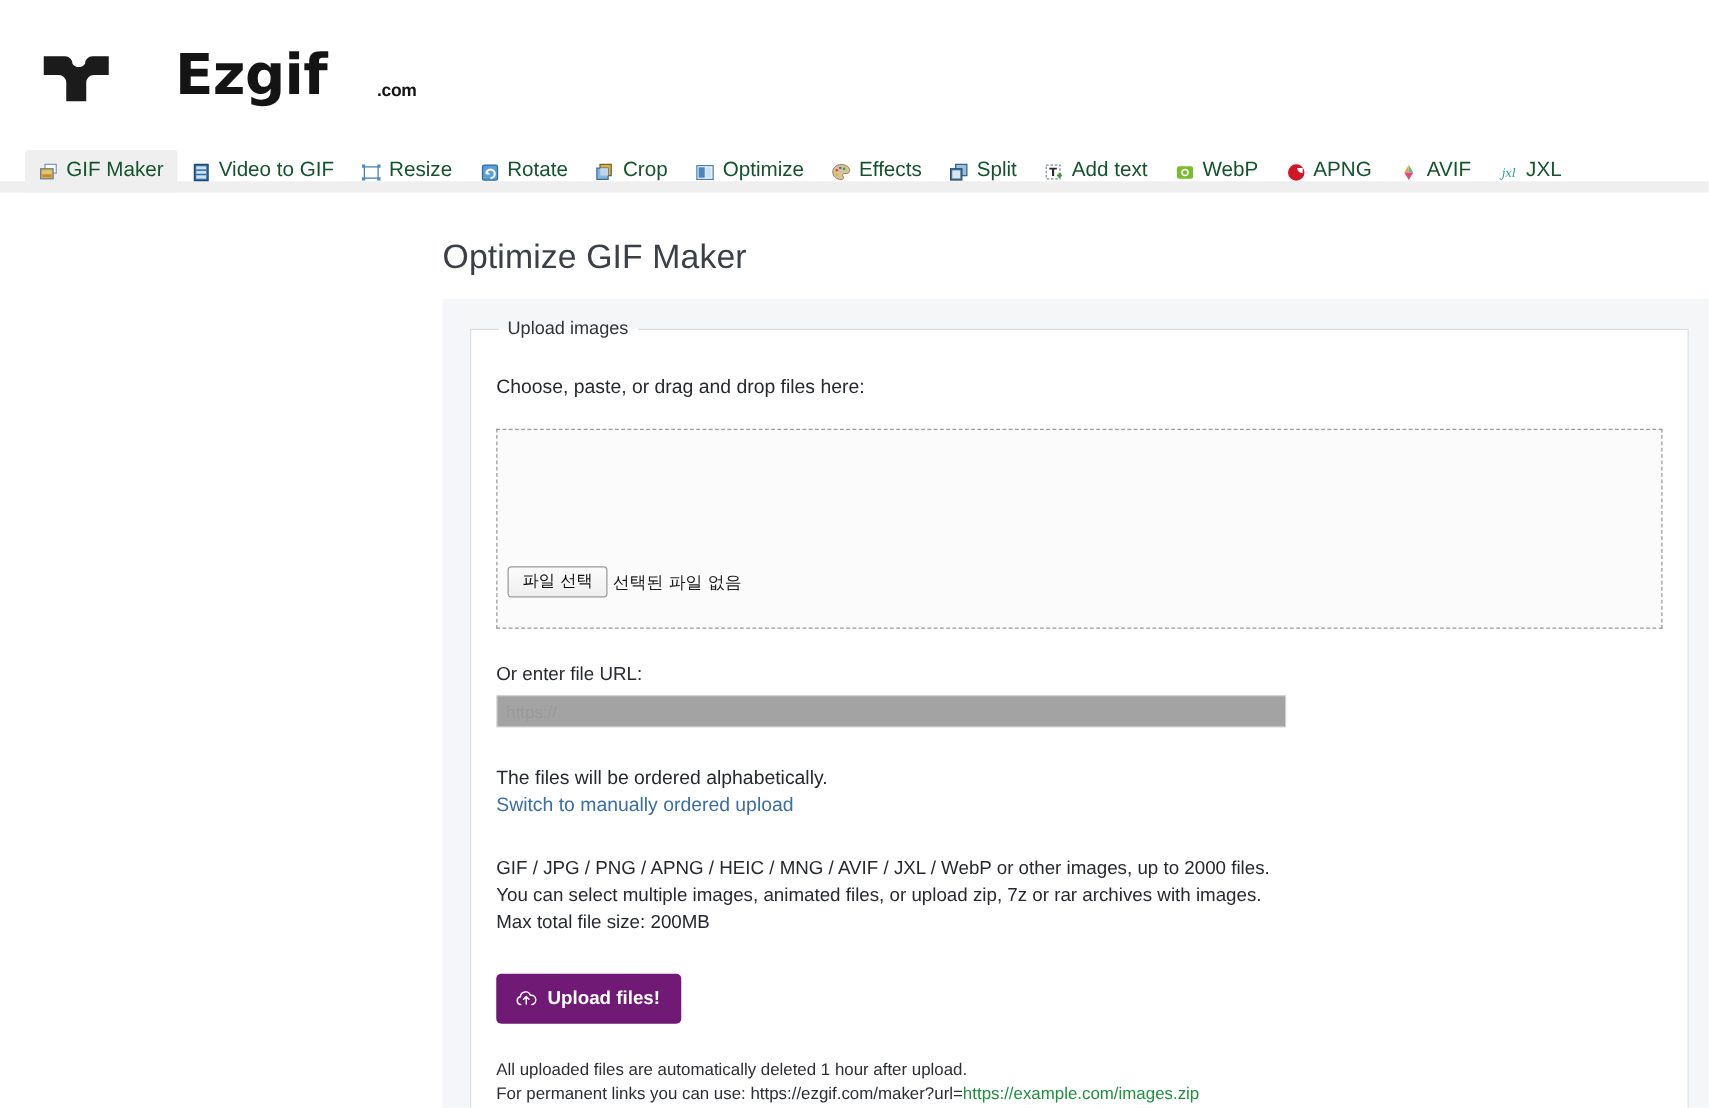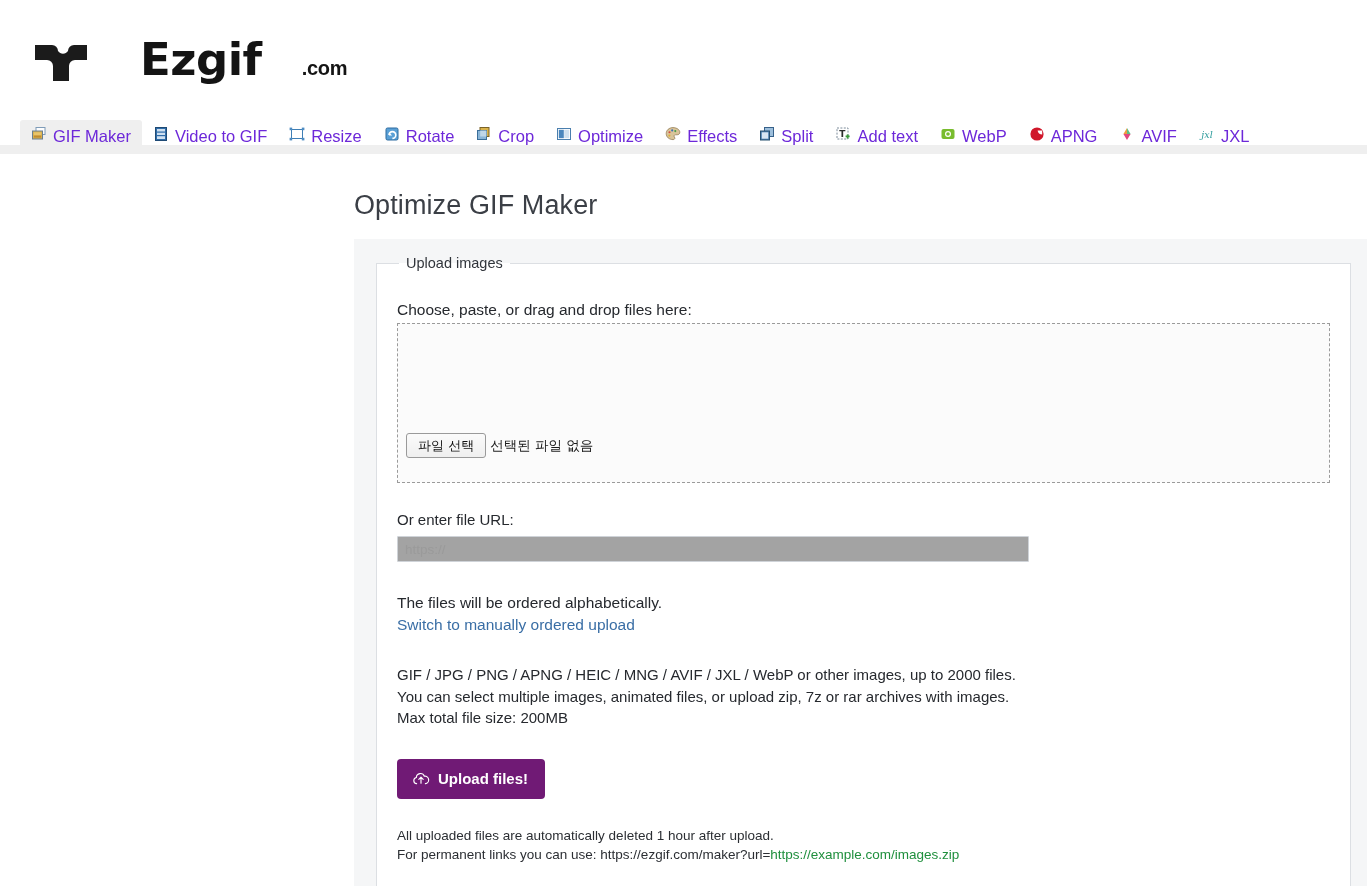--- a/index.html
+++ b/index.html
@@ -40,21 +40,21 @@
   }
   .logo-text {
     font-size: 45px;
     line-height: 0.95;
     font-weight: 700;
     letter-spacing: -0.5px;
     color: #141414;
     font-family: "DejaVu Sans", "Liberation Sans", sans-serif;
   }
   .logo-tld {
-    font-size: 20px;
+    font-size: 14px;
     font-weight: 700;
     color: #141414;
     position: relative;
     top: -2px;
     letter-spacing: -0.3px;
     text-align: center;
   }
 
   
   .nav-wrap {
@@ -73,25 +73,25 @@
     position: relative;
     display: flex;
     align-items: flex-end;
     padding-left: 20px;
     height: 42px;
     box-sizing: border-box;
     white-space: nowrap;
   }
   .tab {
     display: inline-flex;
-    align-items: flex-start;
+    align-items: flex-end;
     gap: 6px;
     padding: 6px 11px 8px 11px;
     font-size: 16.5px;
-    color: #6d28d9;
+    color: #14532d;
     text-decoration: none;
     line-height: 20px;
     position: relative;
     border-radius: 3px 3px 0 0;
   }
   .tab.active {
     background: #efefef;
   }
   .tab-icon {
     width: 16px;
@@ -133,21 +133,21 @@
   fieldset.upload-box > legend {
     font-size: 14.5px;
     color: #31353b;
     padding: 0 7px;
     margin-left: 2px;
   }
 
   .field-label {
     font-size: 15.5px;
     color: #26292e;
-    margin: 18px 0 4px 0;
+    margin: 18px 0 24px 0;
   }
   .dropzone {
     border: 1px dashed #9b9b9b;
     height: 160px;
     box-sizing: border-box;
     display: flex;
     align-items: flex-end;
     padding: 0 0 24px 8px;
     background: #fbfbfb;
   }

